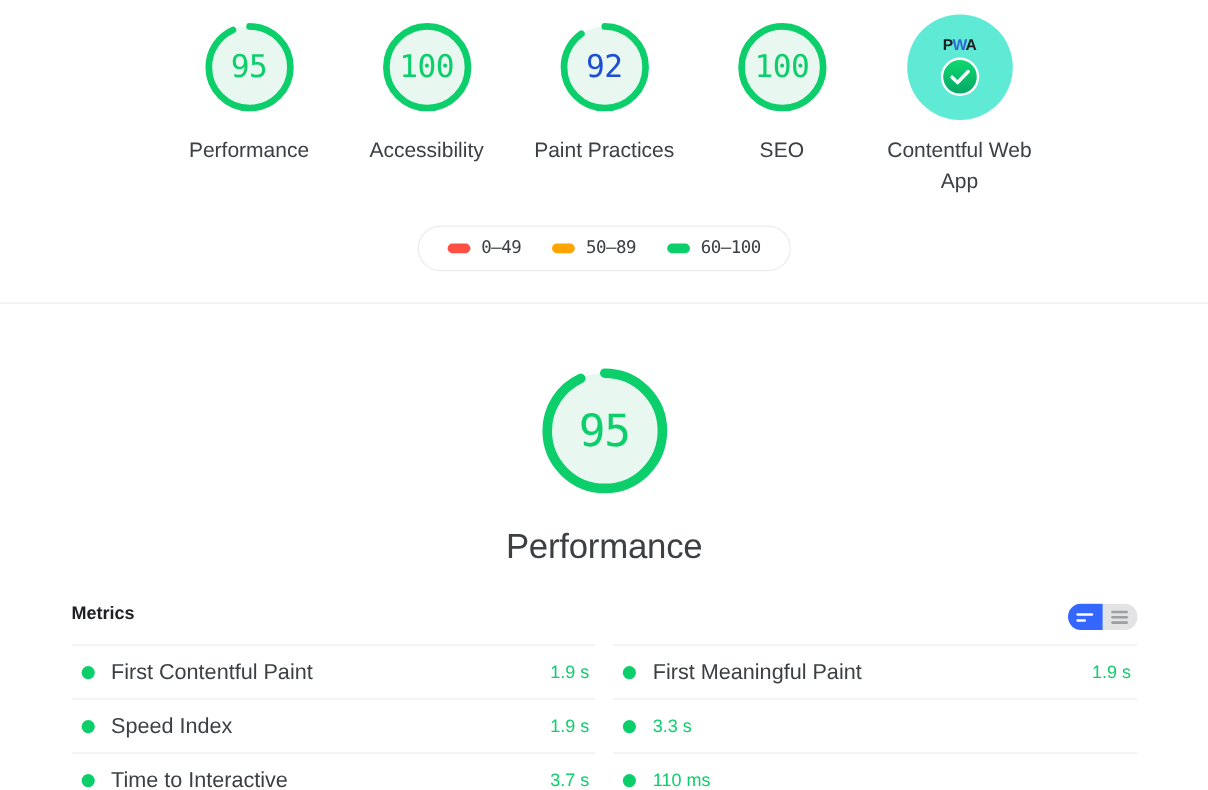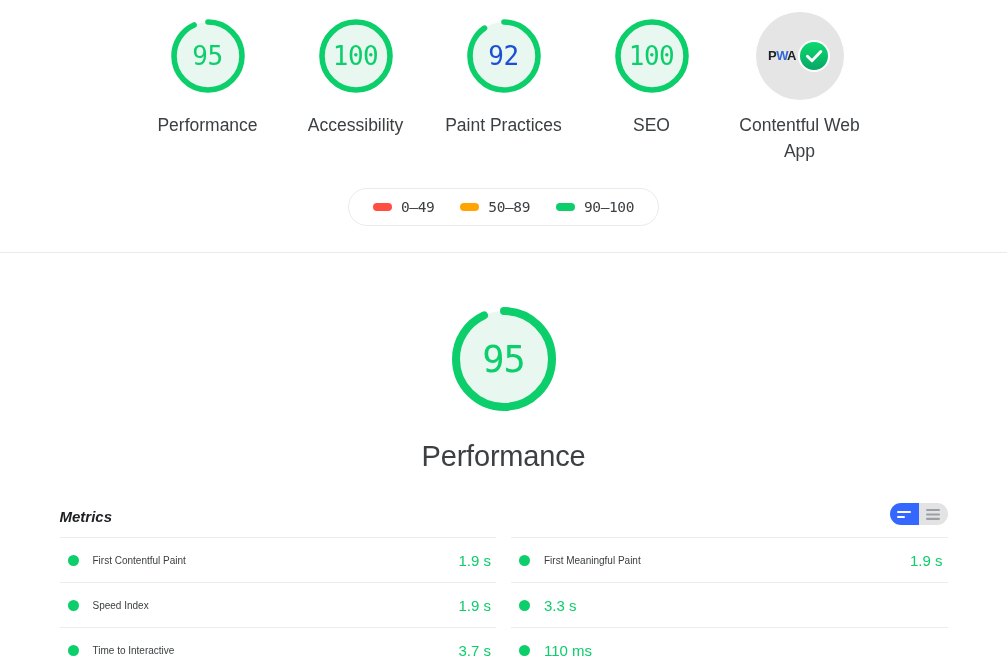--- a/index.html
+++ b/index.html
@@ -52,23 +52,23 @@
     line-height: 26px;
     color: #3c4043;
     text-align: center;
     font-weight: 400;
   }
 
   
   .pwa-badge {
     width: 88px; height: 88px;
     border-radius: 50%;
-    background: #e5e5e5;
-    display: flex;
-    flex-direction: row;
+    background: #5eead4;
+    display: flex;
+    flex-direction: column;
     align-items: center;
     justify-content: center;
     gap: 1px;
   }
   .pwa-logo {
     font-family: "Liberation Sans", sans-serif;
     font-weight: bold;
     font-size: 13px;
     letter-spacing: -0.6px;
     line-height: 1;
@@ -137,24 +137,23 @@
     letter-spacing: -0.2px;
   }
 
   
   .metrics-section {
     margin: 30px auto 0 auto;
     width: 888px;
   }
   .metrics-head {
     display: flex;
-    align-items: flex-end;
+    align-items: flex-start;
     justify-content: space-between;
     padding-bottom: 12px;
-    font-style: italic;
   }
   .metrics-title {
     font-size: 15px;
     font-weight: bold;
     color: #202124;
   }
   .toggle-pill {
     display: flex;
     width: 58px;
     height: 22px;
@@ -182,21 +181,21 @@
     border-top: 1px solid #ededed;
     padding: 0 5px 0 8px;
   }
   .metric-dot {
     width: 11px; height: 11px;
     border-radius: 50%;
     flex: none;
     margin-right: 14px;
   }
   .metric-name {
-    font-size: 10px;
+    font-size: 18px;
     color: #3c4043;
     flex: 1;
   }
   .metric-value {
     font-size: 15px;
     font-weight: 400;
     text-align: right;
   }
 </style>
 </head>
@@ -269,21 +268,21 @@
         <div class="legend-item">
           <span class="legend-swatch" style="background:#ff4e42"></span>
           <span class="legend-text">0–49</span>
         </div>
         <div class="legend-item">
           <span class="legend-swatch" style="background:#ffa400"></span>
           <span class="legend-text">50–89</span>
         </div>
         <div class="legend-item">
           <span class="legend-swatch" style="background:#0cce6b"></span>
-          <span class="legend-text">90–100</span>
+          <span class="legend-text">60–100</span>
         </div>
       </div>
   </div>
 
   <hr class="section-divider">
 
   <div class="category-header">
     <div class="big-gauge-wrap">
       <svg class="big-gauge-svg" viewBox="0 0 124 124">
         <circle cx="62" cy="62" r="48" fill="#e8f8f0"></circle>

